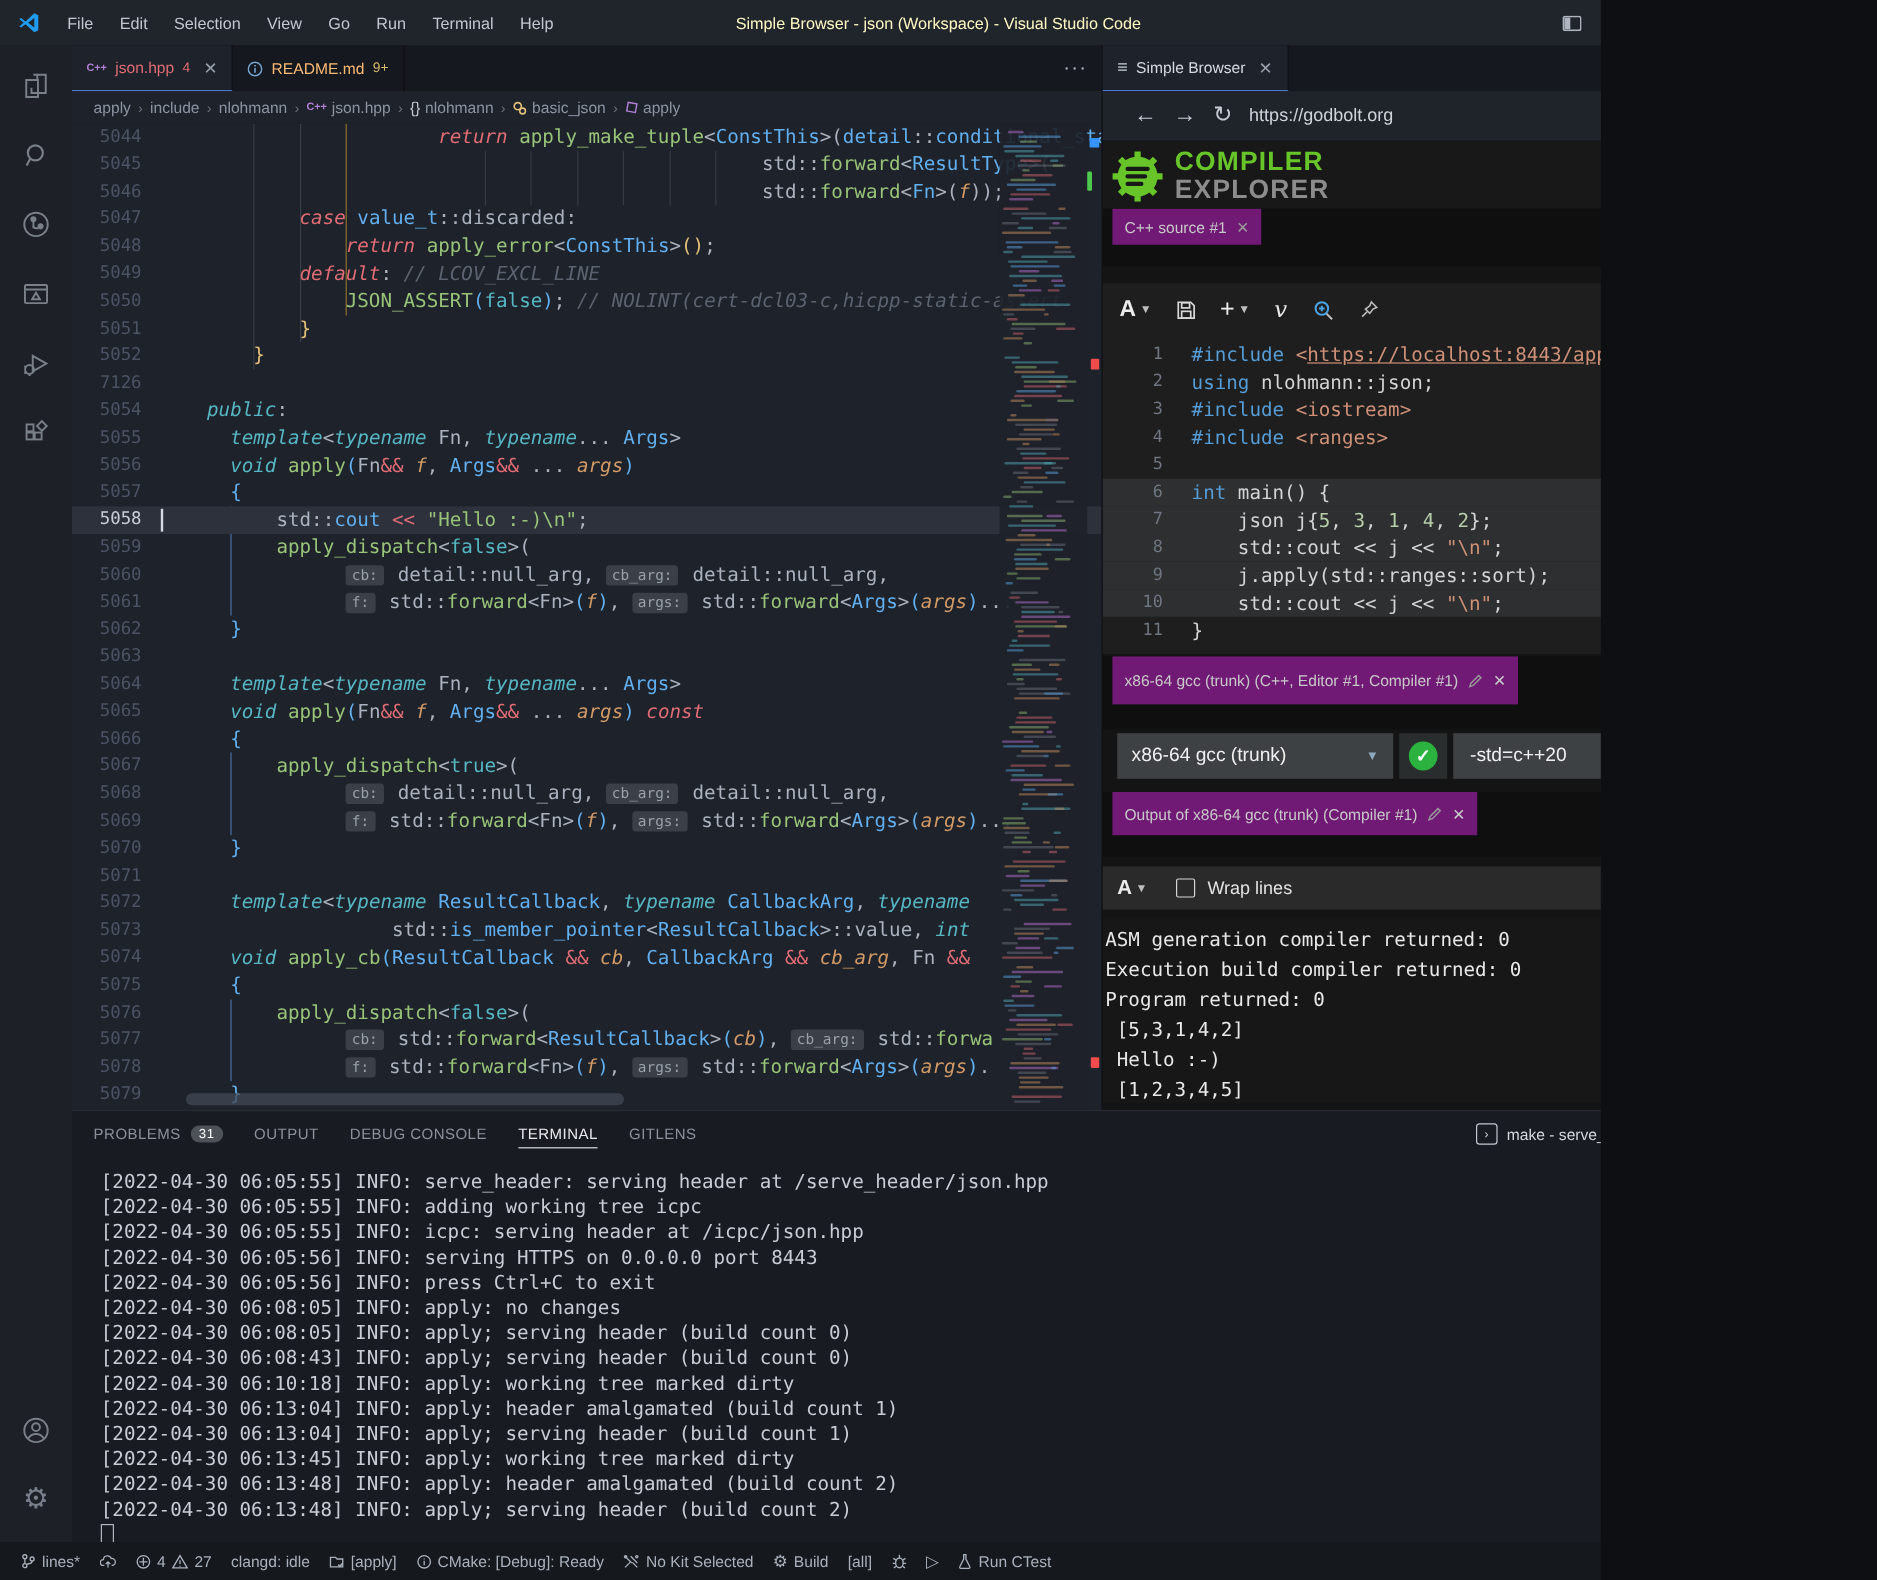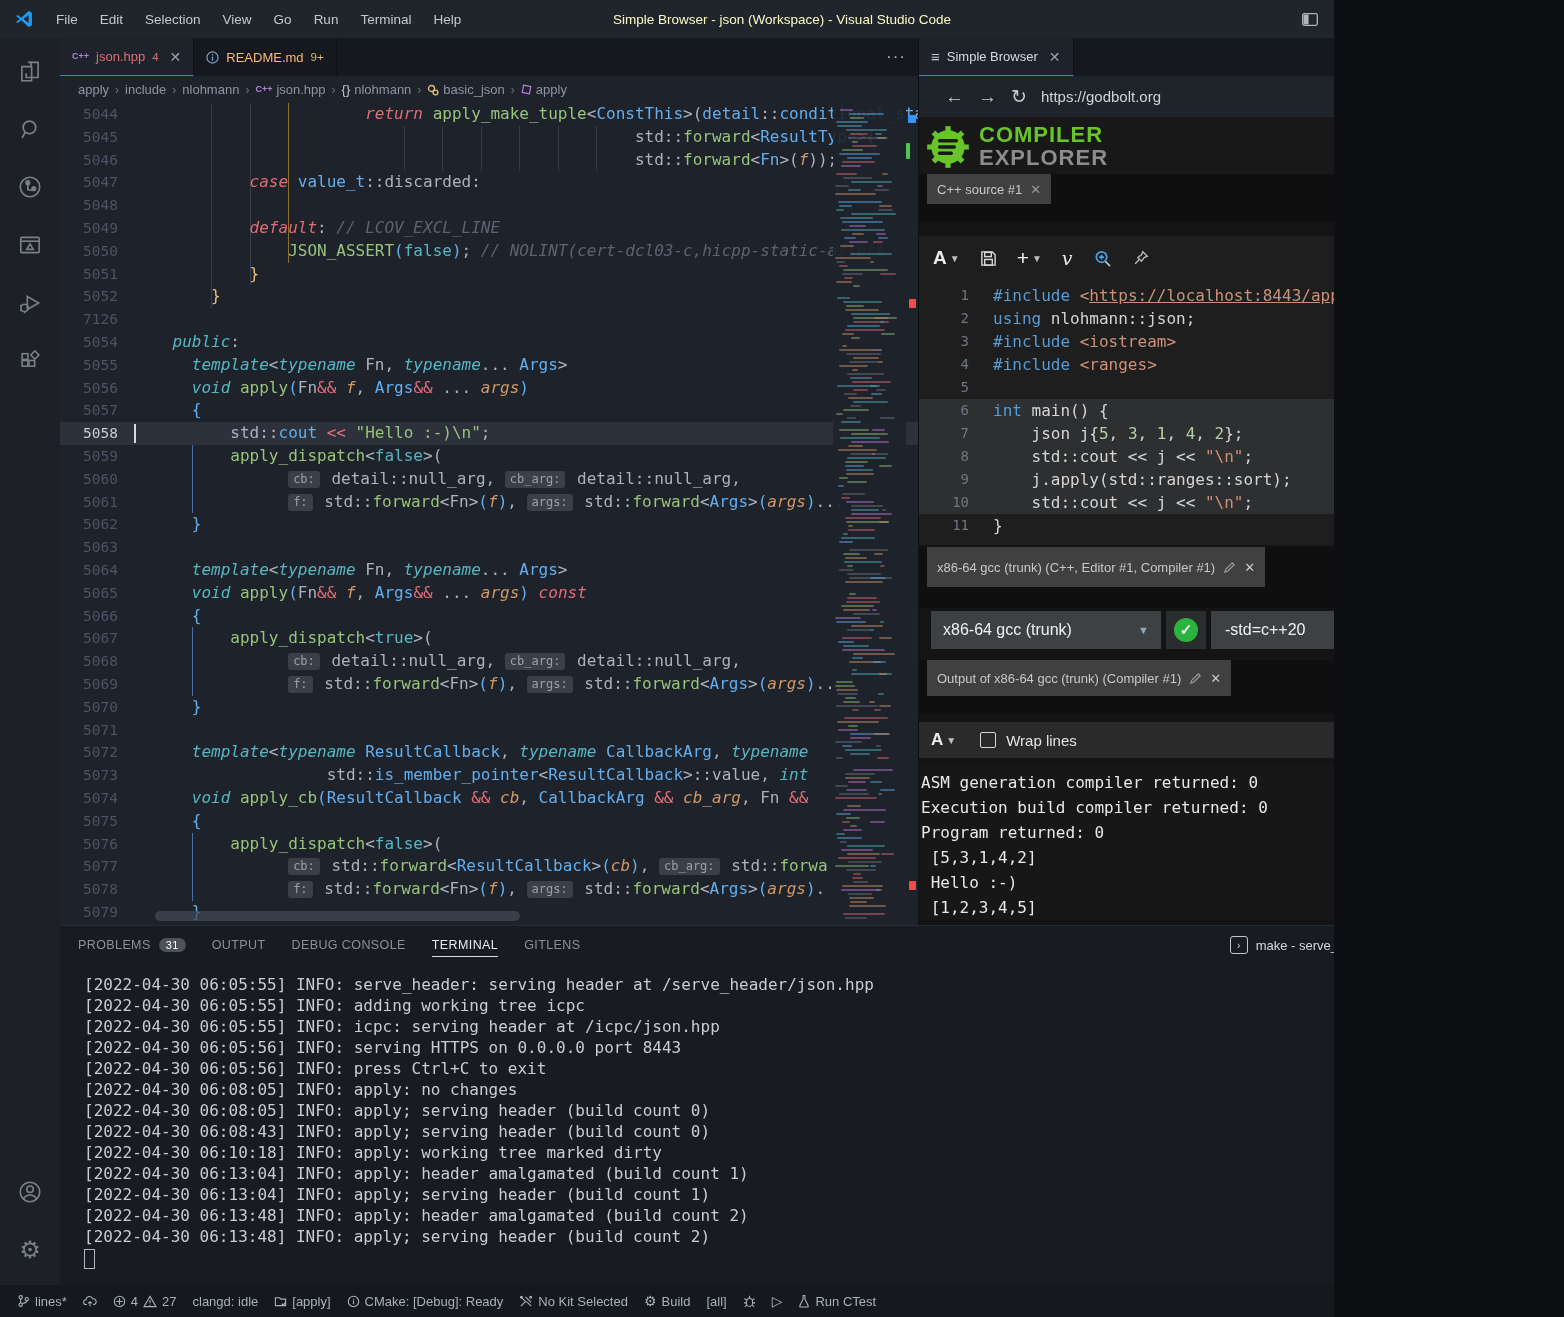--- a/index.html
+++ b/index.html
@@ -79,21 +79,21 @@
 
   .ce{position:absolute;left:0;top:80px;right:0;height:807px;background:#141414;color:#cccccc;}
   .ce-header{position:absolute;left:0;top:0;right:0;height:56px;background:#181818;}
   .ce-logo-gear{position:absolute;left:4px;top:4px;}
   .ce-logo-text{position:absolute;left:60px;top:5px;font-weight:bold;font-size:22px;letter-spacing:1px;line-height:23px;font-family:"Liberation Sans",sans-serif;}
   .ce-logo-text .l1{color:#67c52a;}
   .ce-logo-text .l2{color:#8c8c8c;}
   .ce-burger{position:absolute;right:8px;top:8px;width:50px;height:38px;border:1px solid #4a4a4a;border-radius:6px;display:flex;flex-direction:column;justify-content:center;gap:5px;align-items:center;}
   .ce-burger div{width:26px;height:2.5px;background:#b0b0b0;border-radius:1px;}
   .ce-tabrow{position:absolute;left:0;right:0;background:#0f0f0f;}
-  .ce-tab{position:absolute;left:8px;top:0;background:#404040;color:#c8c8c8;font-size:13px;display:flex;align-items:center;gap:8px;padding:0 10px;height:30px;white-space:nowrap;text-align:center;}
+  .ce-tab{position:absolute;left:8px;top:0;background:#701a75;color:#c8c8c8;font-size:13px;display:flex;align-items:center;gap:8px;padding:0 10px;height:30px;white-space:nowrap;text-align:center;}
   .ce-panebtns{position:absolute;right:14px;display:flex;gap:18px;color:#9a9a9a;font-size:17px;}
   .ce-toolbar{position:absolute;left:0;right:0;top:118px;height:44px;background:#1e1e1e;display:flex;align-items:center;gap:20px;padding-left:14px;}
   .tb-ic{color:#d8d8d8;display:flex;align-items:center;}
   .tb-A{font-weight:bold;font-size:19px;color:#ececec;}
   .tb-caret{font-size:10px;color:#bdbdbd;margin-left:3px;}
   .ce-select{position:absolute;right:10px;top:4px;width:216px;height:36px;background:#3c3f41;border-radius:3px;color:#e2e2e2;font-size:15px;display:flex;align-items:center;padding-left:12px;box-sizing:border-box;}
   .ce-select .sel-caret{position:absolute;right:10px;color:#9fb6c8;font-size:11px;}
   .ce-code{position:absolute;left:0;right:0;top:162px;height:265px;background:#1e1e1e;overflow:hidden;padding-top:4px;box-sizing:border-box;}
   .ce-line{display:flex;height:23px;line-height:23px;font-size:16px;white-space:pre;font-family:"DejaVu Sans Mono",monospace;}
   .ce-line .ce-ln{flex:0 0 50px;text-align:right;padding-right:24px;color:#6e7681;font-size:14px;}
@@ -319,21 +319,21 @@
           <div class="guide" style="left: 536.24px; top: 22.8px; height: 45.6px; background: rgb(52, 59, 69);"></div>
           <div class="guide" style="left: 131.78px; top: 319.2px; height: 91.2px; background: rgb(74, 111, 165);"></div>
           <div class="guide" style="left: 131.78px; top: 524.4px; height: 68.4px; background: rgb(74, 111, 165);"></div>
           <div class="guide" style="left: 131.78px; top: 729.6px; height: 68.4px; background: rgb(74, 111, 165);"></div>
         </div>
       <div id="ed-lines">
           <div class="code-line"><span class="ln">5044</span><span class="code" style="padding-left: 24ch;"><span class="tk-kw">return </span><span class="tk-fn">apply_make_tuple</span><span class="tk-p">&lt;</span><span class="tk-cls">ConstThis</span><span class="tk-p">&gt;(</span><span class="tk-cls">detail</span><span class="tk-p">::</span><span class="tk-cls">conditional_static_cast</span></span></div>
           <div class="code-line"><span class="ln">5045</span><span class="code" style="padding-left: 52ch;"><span class="tk-v">std</span><span class="tk-p">::</span><span class="tk-fn">forward</span><span class="tk-p">&lt;</span><span class="tk-cls">ResultType</span><span class="tk-p">&gt;(</span></span></div>
           <div class="code-line"><span class="ln">5046</span><span class="code" style="padding-left: 52ch;"><span class="tk-v">std</span><span class="tk-p">::</span><span class="tk-fn">forward</span><span class="tk-p">&lt;</span><span class="tk-cls">Fn</span><span class="tk-p">&gt;(</span><span class="tk-pm">f</span><span class="tk-p">));</span></span></div>
           <div class="code-line"><span class="ln">5047</span><span class="code" style="padding-left: 12ch;"><span class="tk-kw">case </span><span class="tk-cls">value_t</span><span class="tk-p">::</span><span class="tk-v">discarded</span><span class="tk-p">:</span></span></div>
-          <div class="code-line"><span class="ln">5048</span></div>
+          <div class="code-line"><span class="ln">5048</span><span class="code" style="padding-left: 16ch;"><span class="tk-kw">return </span><span class="tk-fn">apply_error</span><span class="tk-p">&lt;</span><span class="tk-cls">ConstThis</span><span class="tk-p">&gt;</span><span class="tk-by">()</span><span class="tk-p">;</span></span></div>
           <div class="code-line"><span class="ln">5049</span><span class="code" style="padding-left: 12ch;"><span class="tk-kw">default</span><span class="tk-p">: </span><span class="tk-cmt">// LCOV_EXCL_LINE</span></span></div>
           <div class="code-line"><span class="ln">5050</span><span class="code" style="padding-left: 16ch;"><span class="tk-fn">JSON_ASSERT</span><span class="tk-bb">(</span><span class="tk-cy">false</span><span class="tk-bb">)</span><span class="tk-p">; </span><span class="tk-cmt">// NOLINT(cert-dcl03-c,hicpp-static-assert</span></span></div>
           <div class="code-line"><span class="ln">5051</span><span class="code" style="padding-left: 12ch;"><span class="tk-by">}</span></span></div>
           <div class="code-line"><span class="ln">5052</span><span class="code" style="padding-left: 8ch;"><span class="tk-by">}</span></span></div>
           <div class="code-line"><span class="ln">7126</span><span class="code" style="padding-left: 0ch;"></span></div>
           <div class="code-line"><span class="ln">5054</span><span class="code" style="padding-left: 4ch;"><span class="tk-ty">public</span><span class="tk-p">:</span></span></div>
           <div class="code-line"><span class="ln">5055</span><span class="code" style="padding-left: 6ch;"><span class="tk-ty">template</span><span class="tk-p">&lt;</span><span class="tk-ty">typename</span><span class="tk-v"> Fn</span><span class="tk-p">, </span><span class="tk-ty">typename</span><span class="tk-p">... </span><span class="tk-cls">Args</span><span class="tk-p">&gt;</span></span></div>
           <div class="code-line"><span class="ln">5056</span><span class="code" style="padding-left: 6ch;"><span class="tk-ty">void </span><span class="tk-fn">apply</span><span class="tk-bb">(</span><span class="tk-v">Fn</span><span class="tk-op">&amp;&amp;</span><span class="tk-pm"> f</span><span class="tk-p">, </span><span class="tk-cls">Args</span><span class="tk-op">&amp;&amp;</span><span class="tk-p"> ... </span><span class="tk-pm">args</span><span class="tk-bb">)</span></span></div>
           <div class="code-line"><span class="ln">5057</span><span class="code" style="padding-left: 6ch;"><span class="tk-bb">{</span></span></div>
           <div class="code-line cur"><span class="ln">5058</span><span class="code" style="padding-left: 10ch;"><span class="tk-v">std</span><span class="tk-p">::</span><span class="tk-cls">cout</span><span class="tk-op"> &lt;&lt; </span><span class="tk-str">"Hello :-)\n"</span><span class="tk-p">;</span><div class="caret"></div></span></div>
@@ -867,20 +867,21 @@
         <div class="tline">[2022-04-30 06:05:55] INFO: adding working tree icpc</div>
         <div class="tline">[2022-04-30 06:05:55] INFO: icpc: serving header at /icpc/json.hpp</div>
         <div class="tline">[2022-04-30 06:05:56] INFO: serving HTTPS on 0.0.0.0 port 8443</div>
         <div class="tline">[2022-04-30 06:05:56] INFO: press Ctrl+C to exit</div>
         <div class="tline">[2022-04-30 06:08:05] INFO: apply: no changes</div>
         <div class="tline">[2022-04-30 06:08:05] INFO: apply; serving header (build count 0)</div>
         <div class="tline">[2022-04-30 06:08:43] INFO: apply; serving header (build count 0)</div>
         <div class="tline">[2022-04-30 06:10:18] INFO: apply: working tree marked dirty</div>
         <div class="tline">[2022-04-30 06:13:04] INFO: apply: header amalgamated (build count 1)</div>
         <div class="tline">[2022-04-30 06:13:04] INFO: apply; serving header (build count 1)</div>
+        <div class="tline">[2022-04-30 06:13:45] INFO: apply: working tree marked dirty</div>
         <div class="tline">[2022-04-30 06:13:48] INFO: apply: header amalgamated (build count 2)</div>
         <div class="tline">[2022-04-30 06:13:48] INFO: apply; serving header (build count 2)</div>
         <div class="tcursor"></div>
       </div>
   </div>
 
   <div class="statusbar">
     <span class="sb-item">
       <svg width="13" height="14" viewBox="0 0 14 15" fill="none" stroke="#a9b1bd" stroke-width="1.2">
           <circle cx="4" cy="3.5" r="1.8"></circle>

